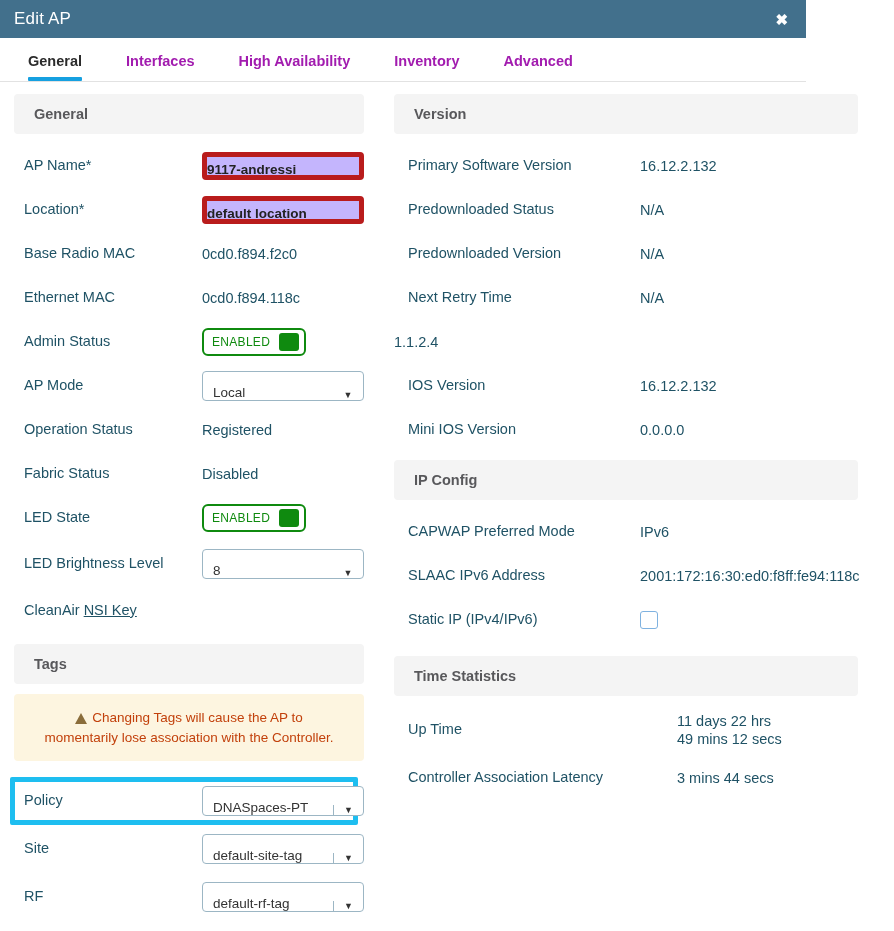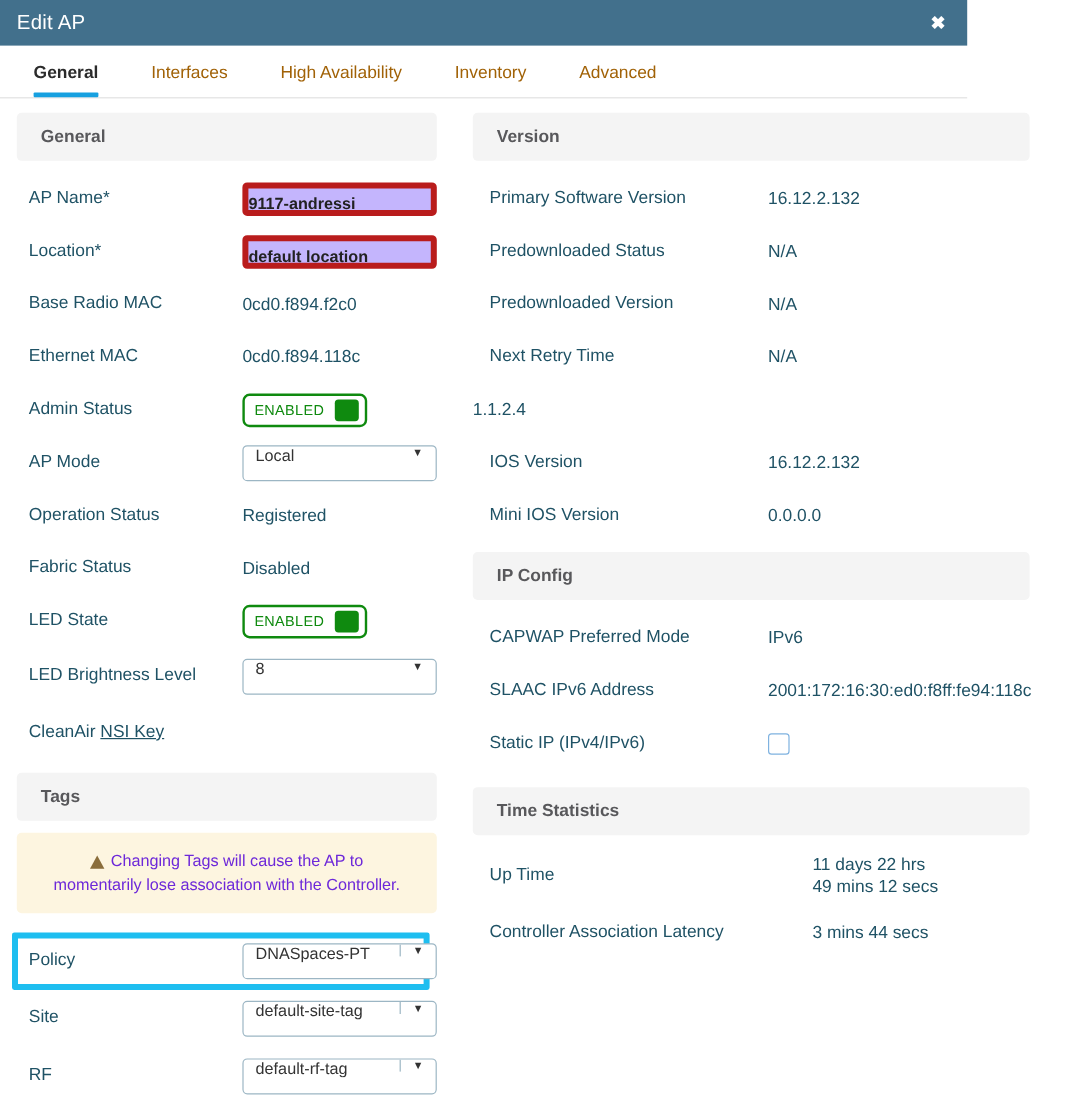--- a/index.html
+++ b/index.html
@@ -26,22 +26,22 @@
     color: #ffffff; font-size: 15px; font-weight: bold;
     cursor: pointer; line-height: 1; padding: 2px 4px;
   }
 
   
   .tabbar {
     height: 44px; border-bottom: 1px solid #e2e2e2;
     display: flex; align-items: flex-end; padding-left: 28px; gap: 0;
   }
   .tab {
-    position: relative; font-size: 14.5px; color: #a16207;
-    padding: 0 22px 12px 0; margin-right: 22px; cursor: pointer; white-space: nowrap;
+    position: relative; font-size: 14.5px; color: #a21caf;
+    padding: 0 22px 12px 0; margin-right: 22px; cursor: pointer; white-space: nowrap; font-weight: bold;
   }
   .tab:last-child { margin-right: 0; }
   .tab.active { color: #2b2b2b; font-weight: bold; }
   .tab.active::after {
     content: ""; position: absolute; left: 0; right: 22px; bottom: 0;
     height: 4px; background: #16a0e0; border-radius: 1px;
   }
 
   
   .body { display: flex; padding: 12px 0 0 0; }
@@ -67,21 +67,21 @@
   .val.multi { line-height: 1.25; }
 
   
   .txtbox {
     width: 162px; height: 28px; border: 5px solid #b91c1c; border-radius: 4px;
     background: #c4b5fd; font-size: 13.5px; font-weight: bold; color: #222;
     line-height: 26px;
   }
   .ddl {
     width: 162px; height: 30px; border: 1px solid #9cb6c4; border-radius: 4px;
-    background: #fff; display: flex; align-items: flex-start; overflow: hidden;
+    background: #fff; display: flex; align-items: flex-end; overflow: hidden;
   }
   .ddl .txt {
     flex: 1; font-size: 13.5px; color: #333; display: flex; align-items: center;
     padding-left: 10px; white-space: nowrap; overflow: hidden;
   }
   .ddl .arw {
     width: 30px; display: flex; align-items: center; justify-content: center;
     font-size: 9px; color: #333;
   }
   .ddl.split .arw { border-left: 1px solid #9cb6c4; }
@@ -101,21 +101,21 @@
   }
 
   
   .cleanair { font-size: 14.5px; color: #1f5265; padding-left: 10px; }
   .cleanair a { color: #1f5265; text-decoration: underline; cursor: pointer; }
 
   
   .warn {
     background: #fdf5e0; border-radius: 4px; margin: 8px 0 16px 0;
     padding: 14px 26px; text-align: center;
-    color: #6d28d9; font-size: 13.5px; line-height: 1.45;
+    color: #c2410c; font-size: 13.5px; line-height: 1.45;
   }
   .warn .tri {
     display: inline-block; width: 0; height: 0; vertical-align: -2px;
     border-left: 6px solid transparent; border-right: 6px solid transparent;
     border-bottom: 11px solid #8a6d3b; margin-right: 5px;
   }
 
   
   .hl-wrap { position: relative; }
   .hl-box {

